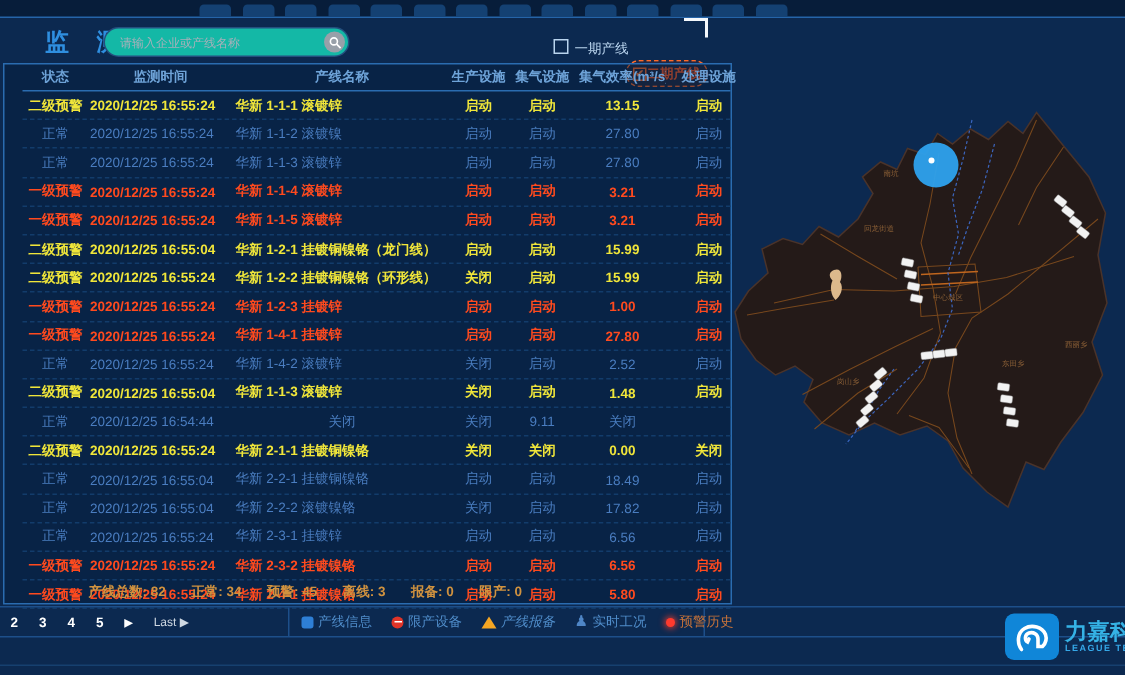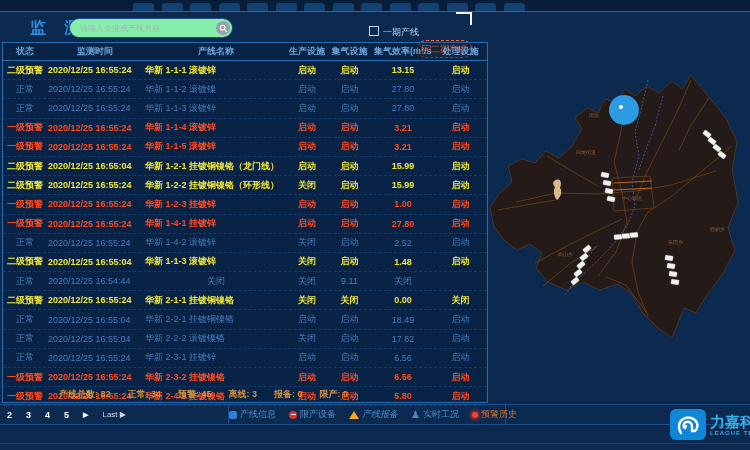--- a/index.html
+++ b/index.html
@@ -6,54 +6,54 @@
   body{
     width:750px;height:450px;position:relative;overflow:hidden;
     background:#0c2950;font-family:"Liberation Sans",sans-serif;
     -webkit-font-smoothing:antialiased;
   }
   
   .topbar{position:absolute;left:0;top:0;width:750px;height:11px;background:#071d3a;border-bottom:1px solid #2564a8;}
   .nav-stub{position:absolute;top:3px;width:21px;height:8px;background:#16487e;border-radius:3px 3px 0 0;opacity:.85}
   
   .page-title{position:absolute;left:30px;top:18px;font-size:16px;font-weight:700;color:#2f8fe0;letter-spacing:7px;}
-  .search-pill{position:absolute;left:70px;top:19px;width:162px;height:18px;background:#86efac;border-radius:9px;display:flex;align-items:center;box-shadow:0 0 0 1px #244f7e;}
+  .search-pill{position:absolute;left:70px;top:19px;width:162px;height:18px;background:#14b8a6;border-radius:9px;display:flex;align-items:center;box-shadow:0 0 0 1px #244f7e;}
   .search-input{flex:1;min-width:0;border:none;background:transparent;outline:none;font-size:8px;color:#444;padding:0 3px 0 10px;font-family:"Liberation Sans",sans-serif;}
   .search-input::placeholder{color:#a8b0ba;}
   .search-btn{width:14px;height:14px;border-radius:50%;background:#98a0a9;margin-right:2px;display:flex;align-items:center;justify-content:center;cursor:pointer;flex:0 0 auto}
   .phase1{position:absolute;left:369px;top:26px;display:flex;align-items:flex-start;gap:4px;font-size:9px;color:#b9d4ee;cursor:pointer}
   .cbx{width:8px;height:8px;border:1px solid #b9d4ee;background:transparent;display:inline-block}
   .phase2-btn{position:absolute;left:417px;top:40px;width:53px;height:16px;border:1px dashed #ff6a2a;border-radius:9px;background:rgba(140,40,10,.18);
     color:#ff5a26;font-size:9px;font-weight:700;display:flex;align-items:center;justify-content:center;gap:0;cursor:pointer}
   .cbx-on{width:7px;height:7px;border:1px solid #ff6a2a;color:#ff7a3a;font-size:7px;line-height:7px;text-align:center;display:inline-block}
   .corner-bracket{position:absolute;left:456px;top:12px;width:14px;height:11px;border-top:2px solid #f4f8fc;border-right:2px solid #f4f8fc;}
   
   .table-panel{position:absolute;left:2px;top:42px;width:486px;height:361px;border:1px solid #2a6cb0;box-sizing:border-box;background:rgba(5,28,58,.45);}
-  .row-grid{display:grid;grid-template-columns:44px 96px 146px 36px 49px 58px 57px;align-items:center;}
+  .row-grid{display:grid;grid-template-columns:44px 96px 146px 36px 49px 58px 57px;align-items:center;margin-left:12px;}
   .thead{height:17px;border-bottom:1px solid #2a6cb0;color:#6ea3d8;font-size:9px;font-weight:700;}
   .th{text-align:center;white-space:nowrap;overflow:hidden}
   .tr{height:18.2px;border-bottom:1px dashed #123c6b;font-size:9px;font-weight:700;cursor:pointer}
   .td{white-space:nowrap;overflow:hidden}
   .td-status{text-align:center}
   .td-time{padding-left:1px}
   .td-line{padding-left:2px}
   .td-prod,.td-gas,.td-eff,.td-treat{text-align:center}
   .lvl-normal{color:#4a7dc0;font-weight:400}
   .lvl-warn2{color:#f0e63a}
   .lvl-warn1{color:#ff4a1e}
   .summary-row{position:absolute;left:0;bottom:0;width:100%;height:15px;display:flex;align-items:center;gap:17px;padding-left:56px;box-sizing:border-box;
     color:#d0923f;font-size:9px;font-weight:700;}
   
   .bottom-strip{position:absolute;left:0;top:404px;width:750px;height:21px;border-top:1px solid #1d4f8a;border-bottom:1px solid #1d4f8a;box-sizing:border-box;}
   .pagination{position:absolute;left:7px;top:0;height:19px;display:flex;align-items:center;gap:14px;color:#fff;font-size:9px;font-weight:700;}
   .page-num{cursor:pointer}
   .page-next{font-size:7px;cursor:pointer}
   .page-last{font-size:8px;color:#cfd8e2;font-weight:400;cursor:pointer}
   .legend-box{position:absolute;left:192px;top:0;width:278px;height:19px;border-left:1px solid #1d4f8a;border-right:1px solid #1d4f8a;
-    display:flex;align-items:center;gap:13px;box-sizing:border-box;margin-left:36px;}
+    display:flex;align-items:center;gap:13px;padding-left:8px;box-sizing:border-box;}
   .legend-item{display:flex;align-items:center;gap:3px;font-size:9px;cursor:pointer;white-space:nowrap}
   .licon{display:inline-block;flex:0 0 auto}
   .licon-info-square{width:8px;height:8px;border-radius:2px}
   .licon-no-entry-circle{width:8px;height:8px;border-radius:50%;position:relative}
   .licon-no-entry-circle::after{content:"";position:absolute;left:1.5px;top:3.2px;width:5px;height:1.6px;background:#fff}
   .licon-warning-triangle{width:0;height:0;border-left:5px solid transparent;border-right:5px solid transparent;border-bottom:8px solid #f5a623;background:transparent!important}
   .licon-person{background:transparent!important;font-size:10px;line-height:10px}
   .licon-alert-dot{width:6px;height:6px;border-radius:50%;box-shadow:0 0 4px 1px rgba(255,60,40,.8)}
   .bottom-line{position:absolute;left:0;top:443px;width:750px;height:1px;background:#16406f;}
   

